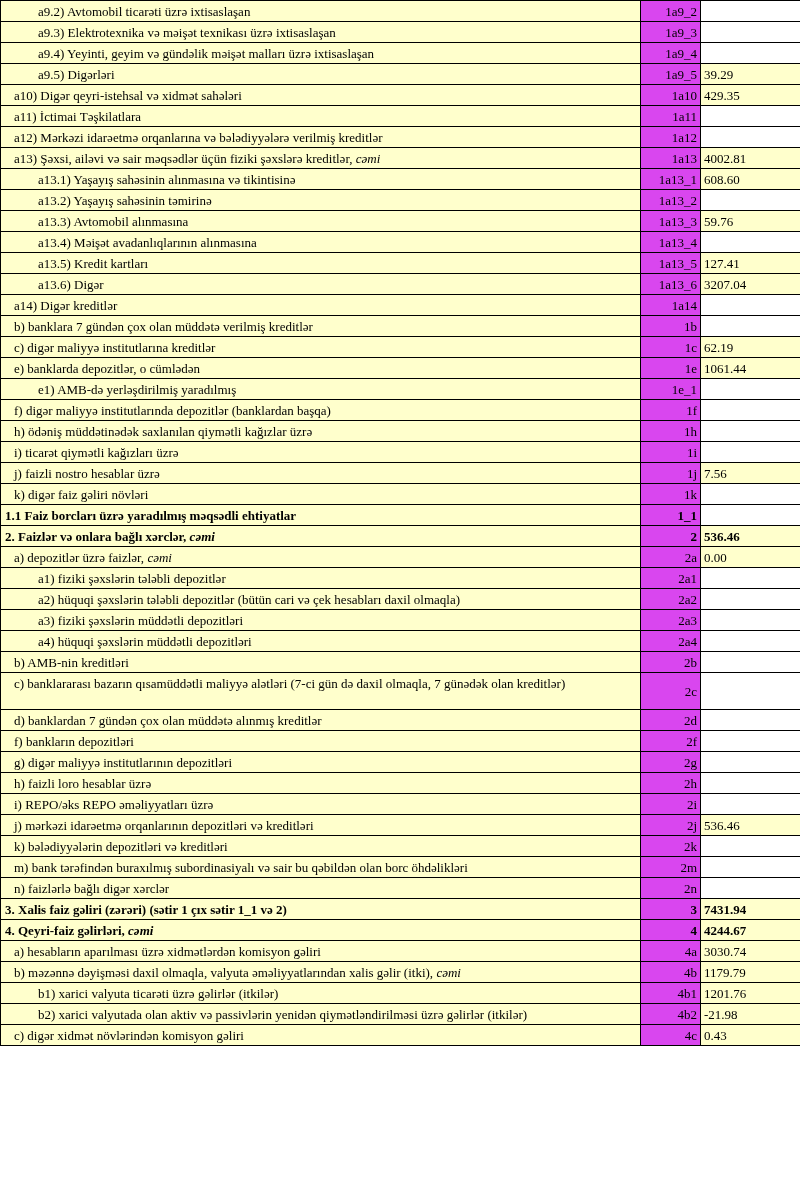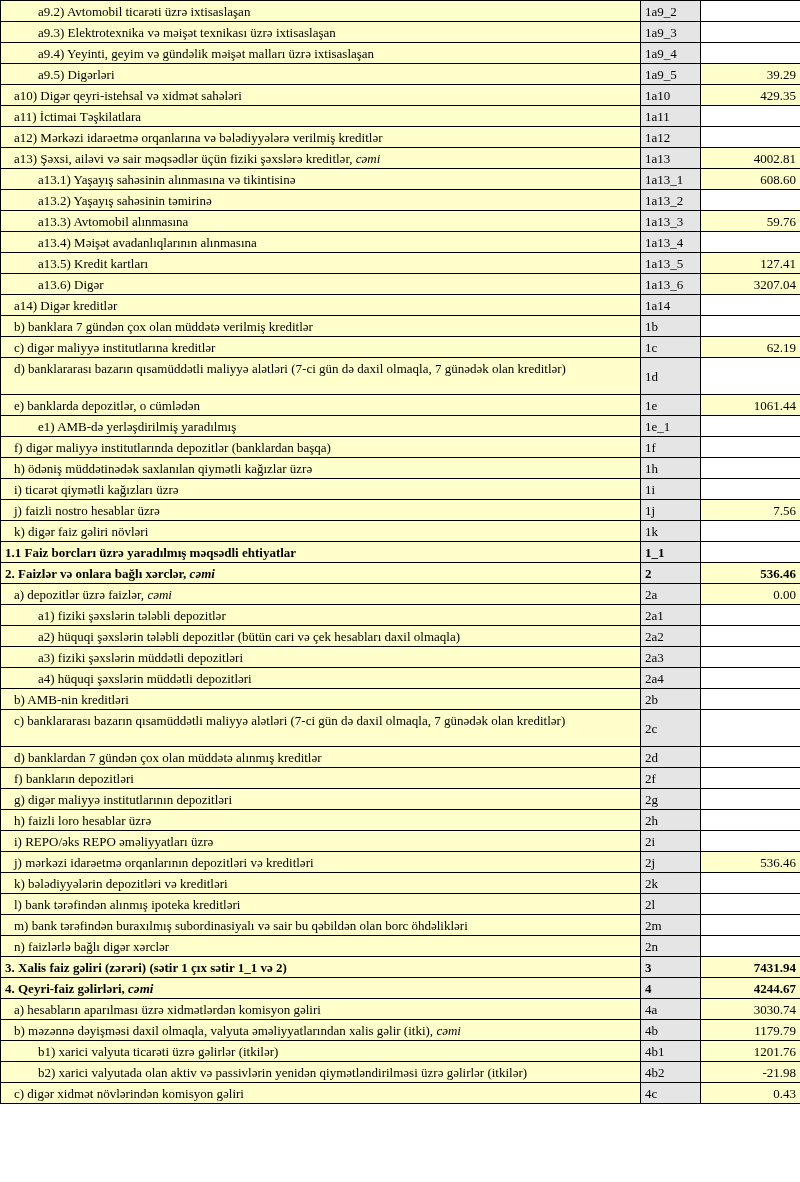--- a/index.html
+++ b/index.html
@@ -33,27 +33,26 @@
   tr.tall { height: 37px; }
   tr.tall td.label { vertical-align: top; padding-top: 3px; }
   td.label {
     background: #ffffcc;
     text-align: left;
   }
   td.label.ind0 { padding-left: 4px; }
   td.label.ind1 { padding-left: 13px; font-family: Liberation Serif, serif; }
   td.label.ind2 { padding-left: 37px; }
   td.code {
-    background: #e5e5e5;
-    text-align: left;
+    background: #d946ef;
+    text-align: right;
     padding-left: 4px;
   }
   td.value {
     background: #ffffff;
-    text-align: right;
     padding-right: 4px;
   }
   td.value.filled { background: #ffffcc; }
   tr.bold td { font-weight: bold; }
   span.em { font-style: italic; }
 </style>
 </head>
 <body>
 
 <table class="report">
@@ -141,25 +140,20 @@
       <tr class="">
         <td class="label ind1"><span>b) banklara 7 gündən çox olan müddətə verilmiş kreditlər</span></td>
         <td class="code">1b</td>
         <td class="value"></td>
       </tr>
       <tr class="">
         <td class="label ind1"><span>c) digər maliyyə institutlarına kreditlər</span></td>
         <td class="code">1c</td>
         <td class="value filled">62.19</td>
       </tr>
-      <tr class="tall">
-        <td class="label ind1"><span>d) banklararası bazarın qısamüddətli maliyyə alətləri (7-ci gün də daxil olmaqla, 7 günədək olan kreditlər)</span></td>
-        <td class="code">1d</td>
-        <td class="value"></td>
-      </tr>
       <tr class="">
         <td class="label ind1"><span>e) banklarda depozitlər, o cümlədən</span></td>
         <td class="code">1e</td>
         <td class="value filled">1061.44</td>
       </tr>
       <tr class="">
         <td class="label ind2"><span>e1) AMB-də yerləşdirilmiş yaradılmış</span></td>
         <td class="code">1e_1</td>
         <td class="value"></td>
       </tr>
@@ -262,25 +256,20 @@
         <td class="label ind1"><span>j) mərkəzi idarəetmə orqanlarının depozitləri və kreditləri</span></td>
         <td class="code">2j</td>
         <td class="value filled">536.46</td>
       </tr>
       <tr class="">
         <td class="label ind1"><span>k) bələdiyyələrin depozitləri və kreditləri</span></td>
         <td class="code">2k</td>
         <td class="value"></td>
       </tr>
       <tr class="">
-        <td class="label ind1"><span>l) bank tərəfindən alınmış ipoteka kreditləri</span></td>
-        <td class="code">2l</td>
-        <td class="value"></td>
-      </tr>
-      <tr class="">
         <td class="label ind1"><span>m) bank tərəfindən buraxılmış subordinasiyalı və sair bu qəbildən olan borc öhdəlikləri</span></td>
         <td class="code">2m</td>
         <td class="value"></td>
       </tr>
       <tr class="">
         <td class="label ind1"><span>n) faizlərlə bağlı digər xərclər</span></td>
         <td class="code">2n</td>
         <td class="value"></td>
       </tr>
       <tr class="bold ">

